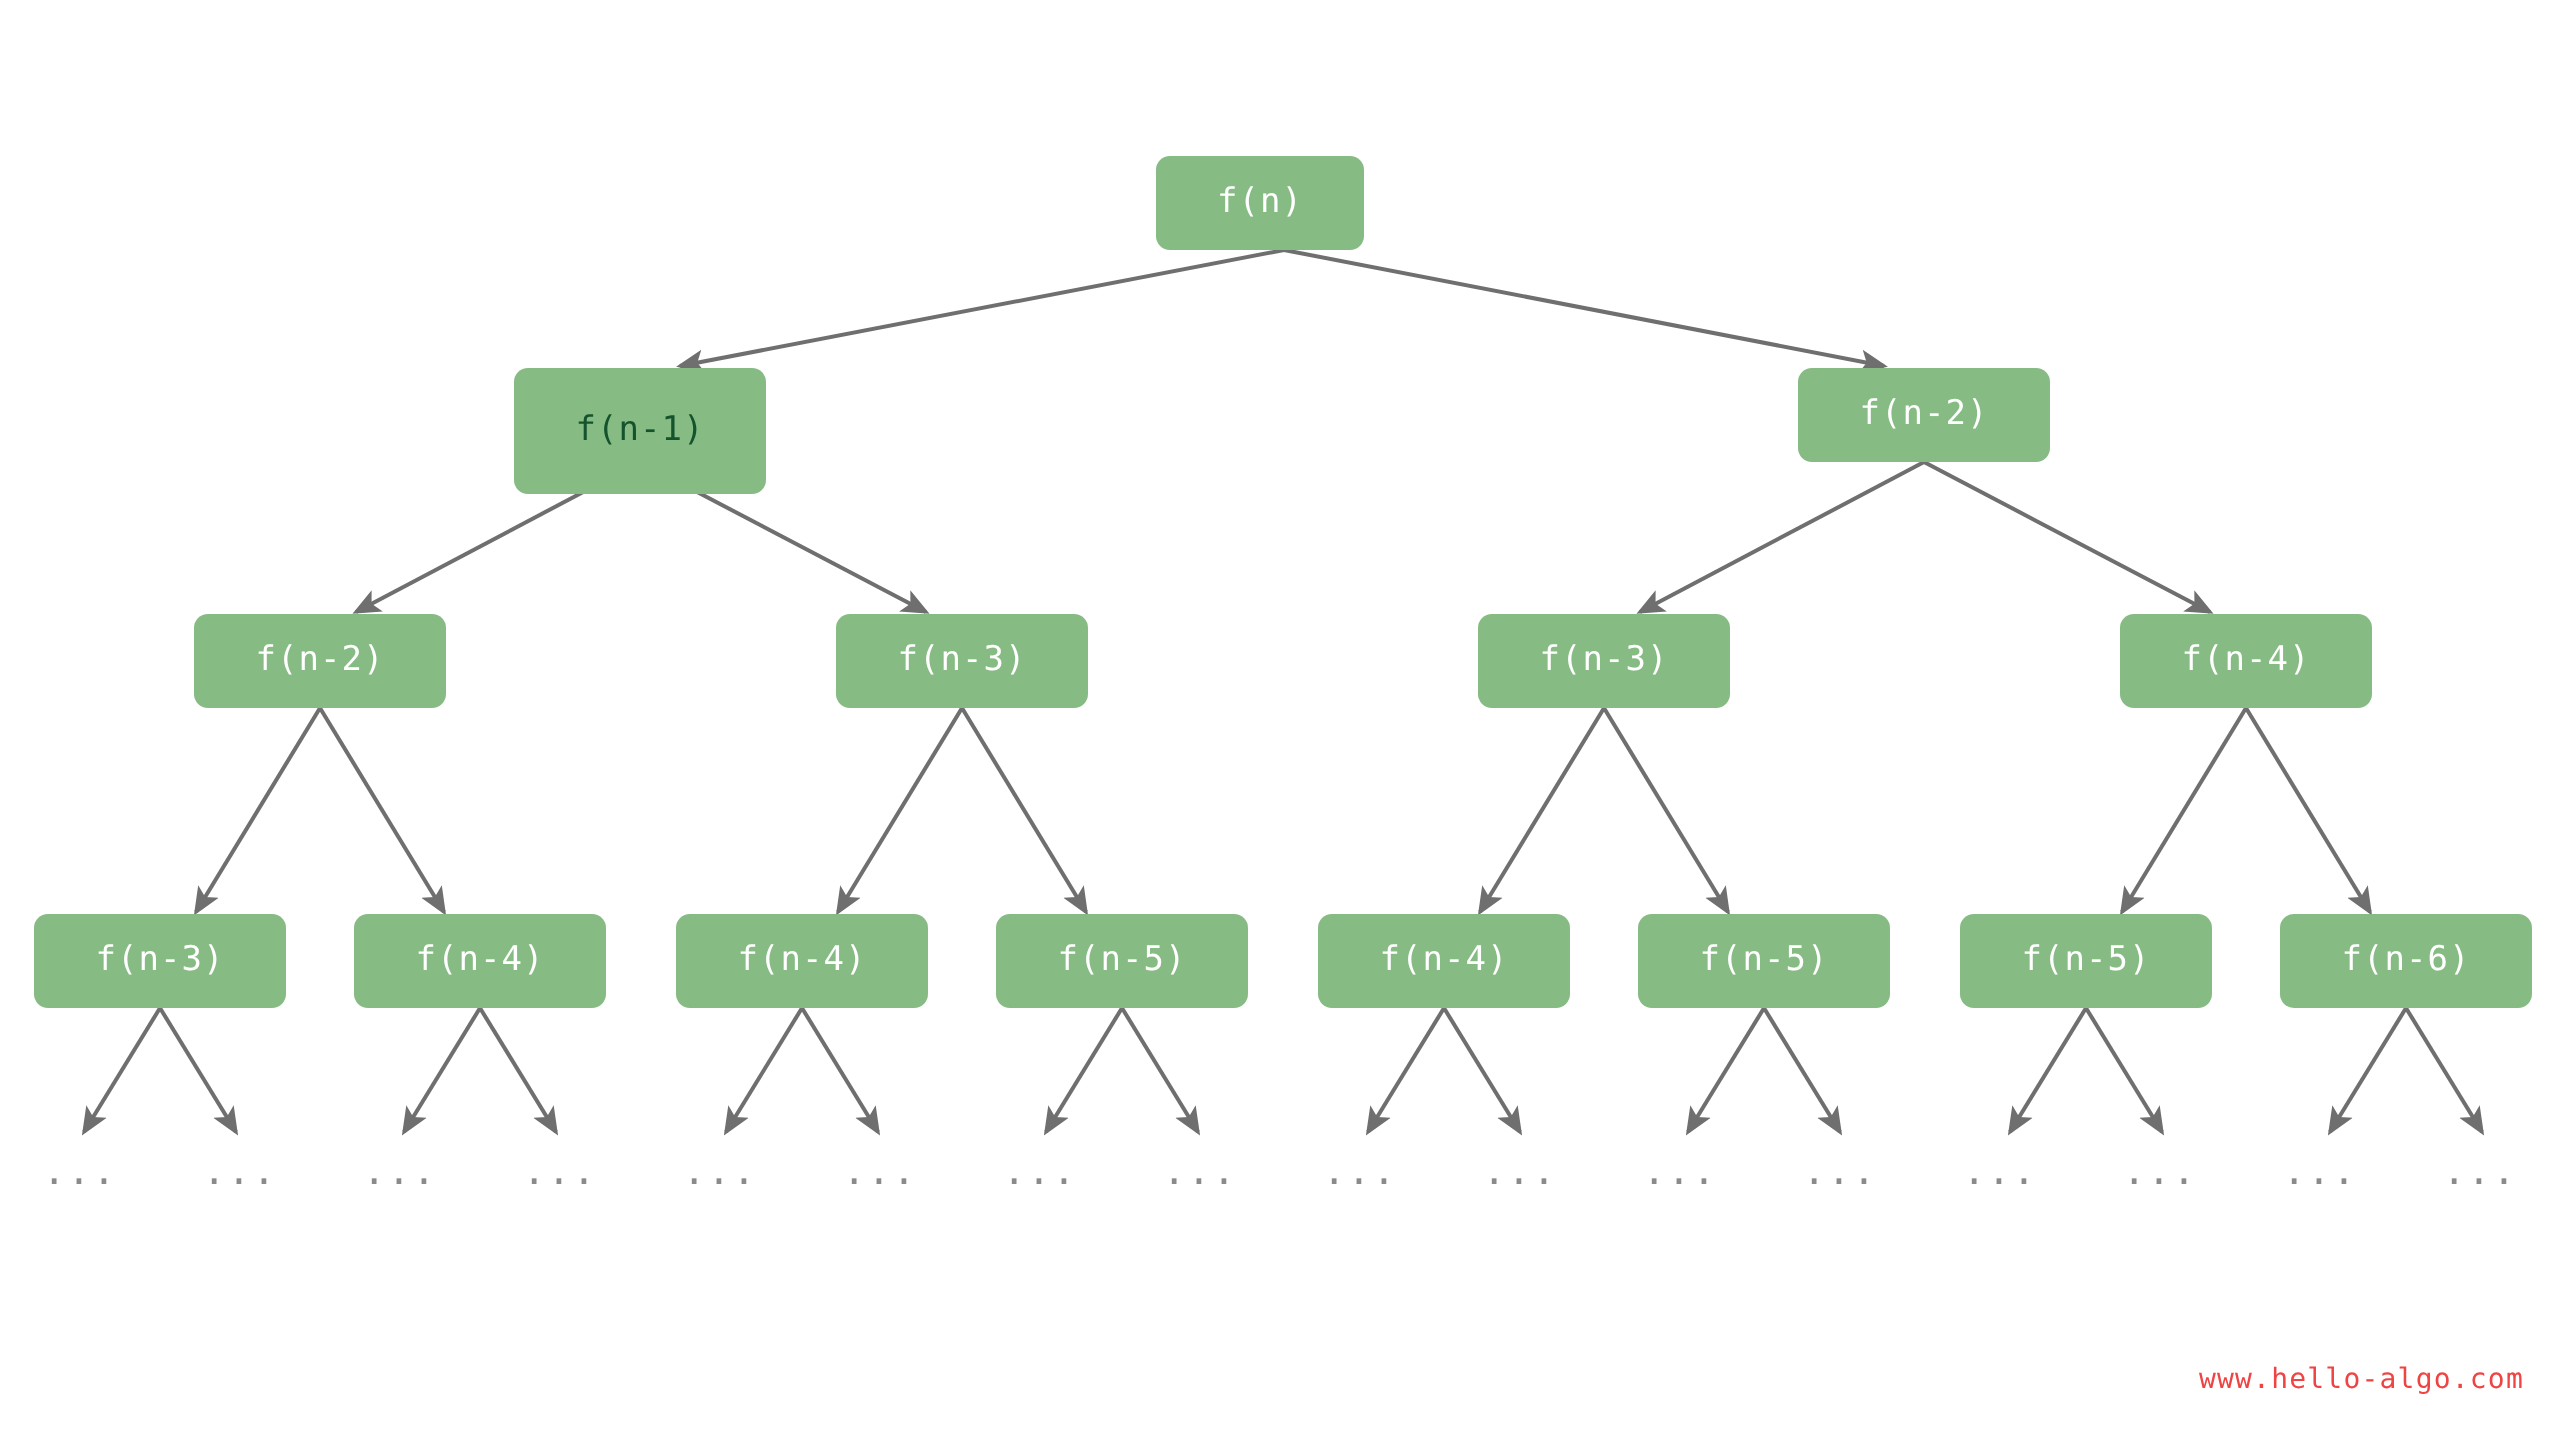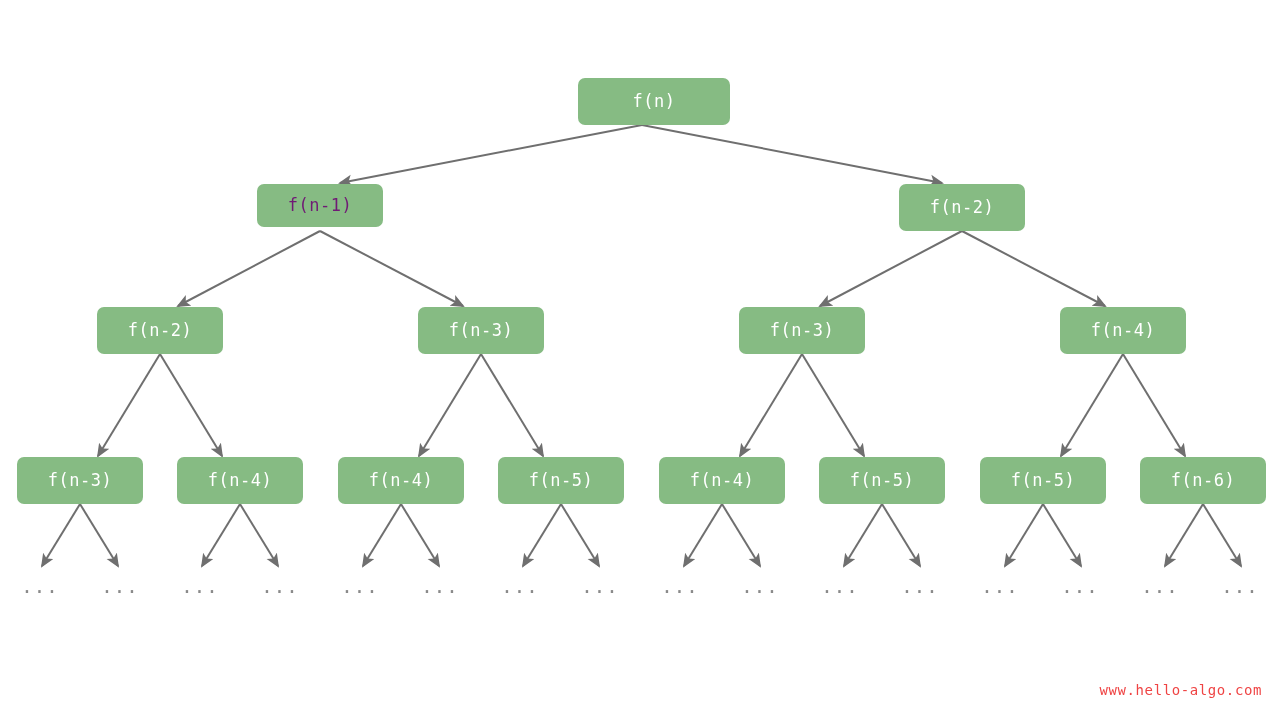--- a/index.html
+++ b/index.html
@@ -100,22 +100,22 @@
         <line x1="882" y1="504" x2="844" y2="566" stroke="#6f6f6f" stroke-width="2" marker-end="url(#arrowhead)"></line>
         <line x1="882" y1="504" x2="920" y2="566" stroke="#6f6f6f" stroke-width="2" marker-end="url(#arrowhead)"></line>
         <line x1="1043" y1="504" x2="1005" y2="566" stroke="#6f6f6f" stroke-width="2" marker-end="url(#arrowhead)"></line>
         <line x1="1043" y1="504" x2="1081" y2="566" stroke="#6f6f6f" stroke-width="2" marker-end="url(#arrowhead)"></line>
         <line x1="1203" y1="504" x2="1165" y2="566" stroke="#6f6f6f" stroke-width="2" marker-end="url(#arrowhead)"></line>
         <line x1="1203" y1="504" x2="1241" y2="566" stroke="#6f6f6f" stroke-width="2" marker-end="url(#arrowhead)"></line>
       </g>
   </svg>
 
   <div id="node-layer">
-      <div class="node" style="width: 152px; height: 47px; left: 578px; top: 77.5px; background: rgb(134, 187, 131); color: rgb(255, 255, 255);">f(n)</div>
-      <div class="node" style="width: 126px; height: 43px; left: 257px; top: 183.5px; background: rgb(134, 187, 131); color: #701a75;">f(n-1)</div>
+      <div class="node" style="width: 104px; height: 47px; left: 578px; top: 77.5px; background: rgb(134, 187, 131); color: rgb(255, 255, 255);">f(n)</div>
+      <div class="node" style="width: 126px; height: 63px; left: 257px; top: 183.5px; background: rgb(134, 187, 131); color: #14532d;">f(n-1)</div>
       <div class="node" style="width: 126px; height: 47px; left: 899px; top: 183.5px; background: rgb(134, 187, 131); color: rgb(255, 255, 255);">f(n-2)</div>
       <div class="node" style="width: 126px; height: 47px; left: 97px; top: 306.5px; background: rgb(134, 187, 131); color: rgb(255, 255, 255);">f(n-2)</div>
       <div class="node" style="width: 126px; height: 47px; left: 418px; top: 306.5px; background: rgb(134, 187, 131); color: rgb(255, 255, 255);">f(n-3)</div>
       <div class="node" style="width: 126px; height: 47px; left: 739px; top: 306.5px; background: rgb(134, 187, 131); color: rgb(255, 255, 255);">f(n-3)</div>
       <div class="node" style="width: 126px; height: 47px; left: 1060px; top: 306.5px; background: rgb(134, 187, 131); color: rgb(255, 255, 255);">f(n-4)</div>
       <div class="node" style="width: 126px; height: 47px; left: 17px; top: 456.5px; background: rgb(134, 187, 131); color: rgb(255, 255, 255);">f(n-3)</div>
       <div class="node" style="width: 126px; height: 47px; left: 177px; top: 456.5px; background: rgb(134, 187, 131); color: rgb(255, 255, 255);">f(n-4)</div>
       <div class="node" style="width: 126px; height: 47px; left: 338px; top: 456.5px; background: rgb(134, 187, 131); color: rgb(255, 255, 255);">f(n-4)</div>
       <div class="node" style="width: 126px; height: 47px; left: 498px; top: 456.5px; background: rgb(134, 187, 131); color: rgb(255, 255, 255);">f(n-5)</div>
       <div class="node" style="width: 126px; height: 47px; left: 659px; top: 456.5px; background: rgb(134, 187, 131); color: rgb(255, 255, 255);">f(n-4)</div>

